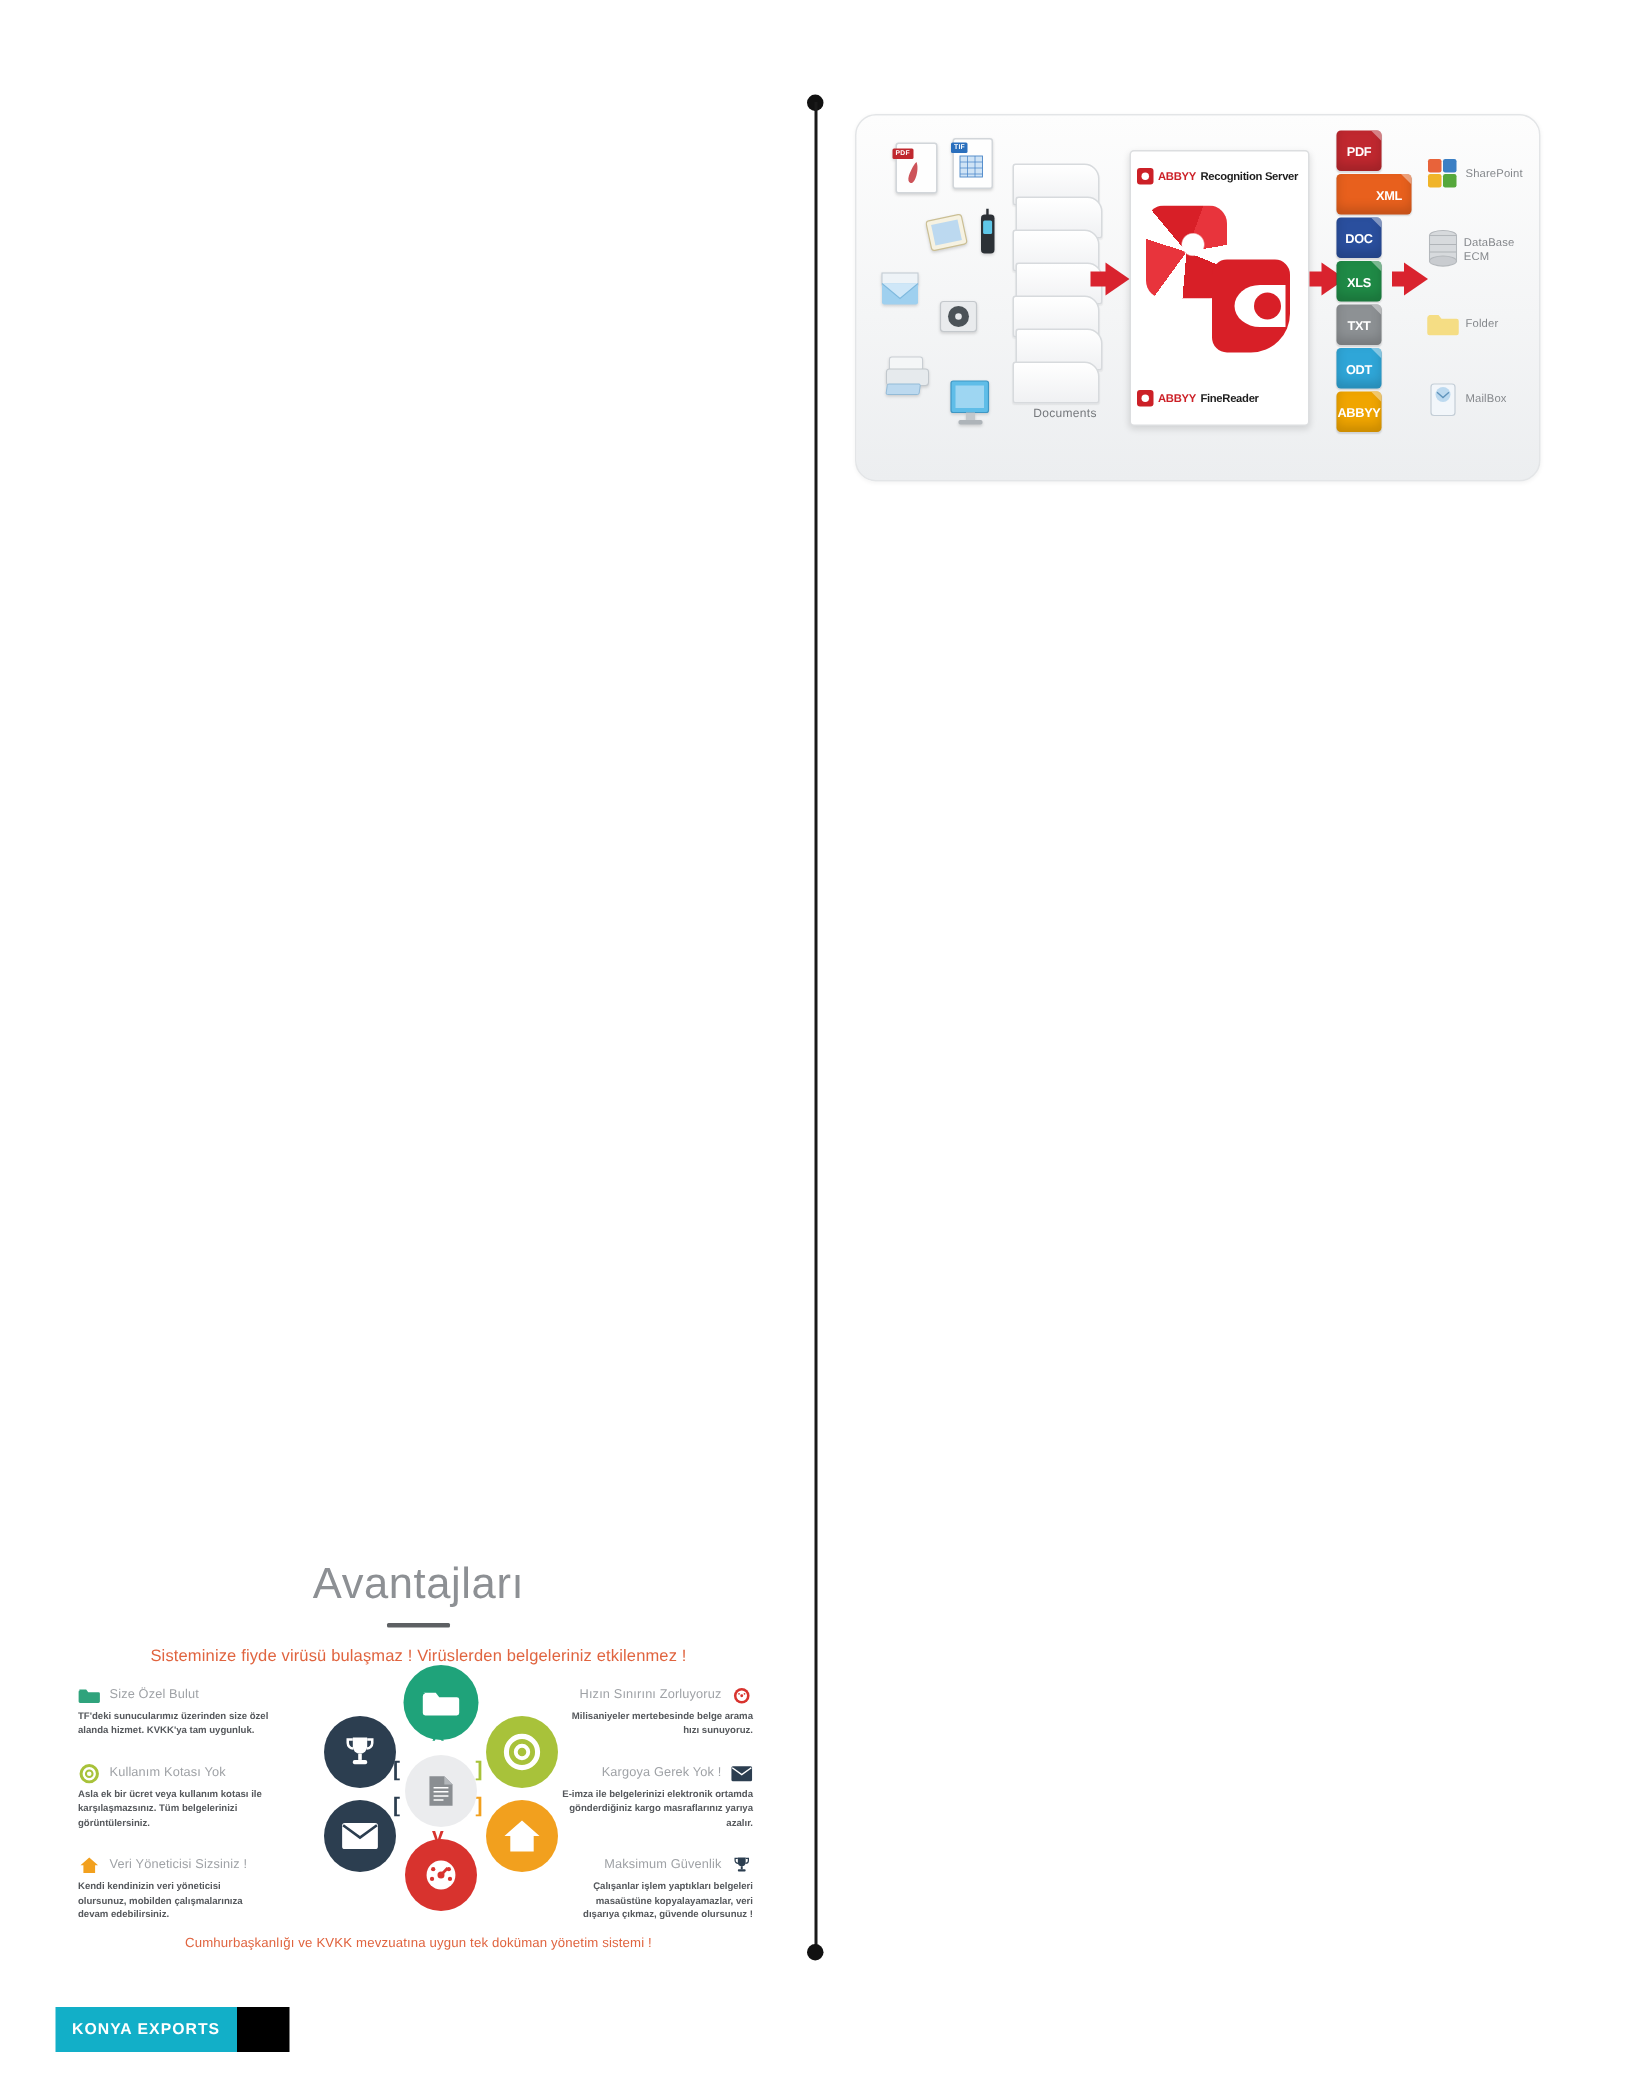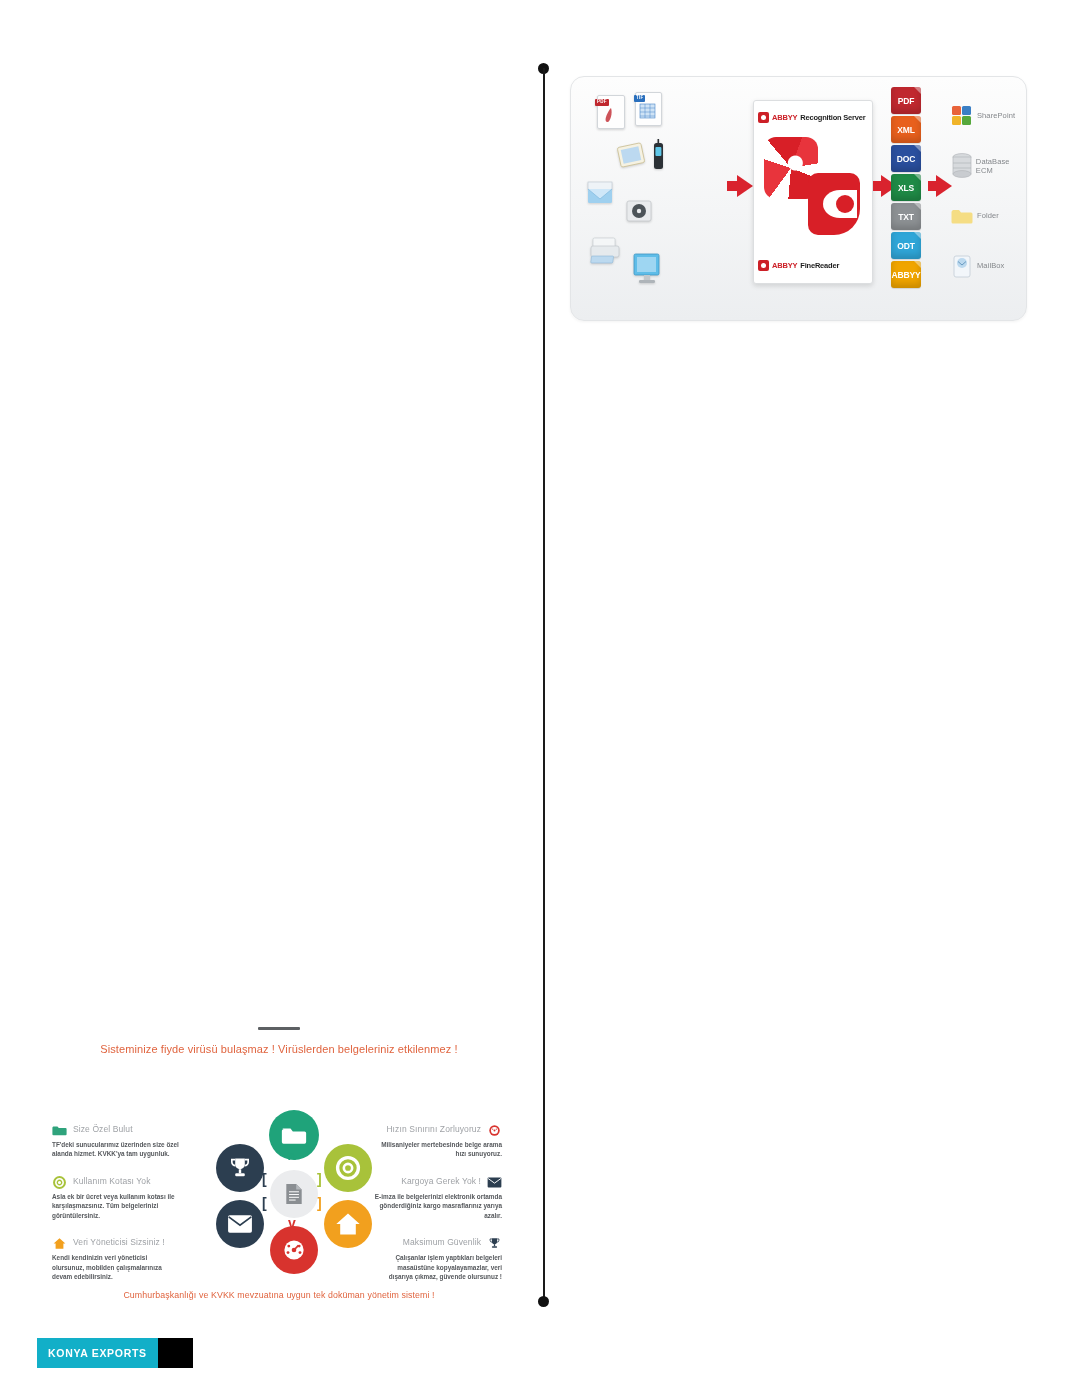--- a/index.html
+++ b/index.html
@@ -486,20 +486,30 @@
     <div class="src-ico" style="left:52px; top:165px;">
       <svg width="32" height="34">
         <rect x="3" y="2" width="25" height="21" rx="1.5" fill="#5fbde8" stroke="#3f97c4" stroke-width=".8"></rect>
         <rect x="6" y="5" width="19" height="15" fill="#9ed6f2"></rect>
         <rect x="13" y="23" width="6" height="6" fill="#c3c8cc"></rect>
         <rect x="8" y="28" width="16" height="3" rx="1.2" fill="#aeb4b9"></rect>
       </svg>
     </div>
   </div>
 
+  <div class="docstack">
+    <div class="sheet" style="top:0px;"></div>
+    <div class="sheet" style="top:22px; left:2px;"></div>
+    <div class="sheet" style="top:44px;"></div>
+    <div class="sheet" style="top:66px; left:2px;"></div>
+    <div class="sheet" style="top:88px;"></div>
+    <div class="sheet" style="top:110px; left:2px;"></div>
+    <div class="sheet" style="top:132px;"></div>
+    <div class="docstack-label">Documents</div>
+  </div>
 
   <div>
     <div class="arrow-stem" style="left:156px; top:104px; width:12px;"></div>
     <div class="arrow-red" style="left:166px; top:98px;"></div>
   </div>
 
   <div class="abbyy-card">
     <div class="abbyy-band top">
       <span class="abbyy-mark"></span>
       <span class="abbyy-word">ABBYY</span>
@@ -516,21 +526,21 @@
     </div>
   </div>
 
   <div>
     <div class="arrow-stem" style="left:302px; top:104px; width:10px;"></div>
     <div class="arrow-red" style="left:310px; top:98px;"></div>
   </div>
 
   <div class="dg-formats">
     <div class="fmt" style="background: rgb(192, 40, 47);">PDF</div>
-    <div class="fmt" style="background: rgb(232, 96, 29);">XML</div>
+    <div class="fmt" style="background: rgb(232, 96, 29); padding-left: 20px;">XML</div>
     <div class="fmt" style="background: rgb(42, 79, 158);">DOC</div>
     <div class="fmt" style="background: rgb(31, 138, 70);">XLS</div>
     <div class="fmt" style="background: rgb(141, 145, 148);">TXT</div>
     <div class="fmt" style="background: rgb(47, 166, 216);">ODT</div>
     <div class="fmt" style="background: rgb(240, 165, 0);">ABBYY</div>
   </div>
 
   <div>
     <div class="arrow-stem" style="left:357px; top:104px; width:10px;"></div>
     <div class="arrow-red" style="left:365px; top:98px;"></div>
@@ -567,20 +577,21 @@
         <rect x="3" y="3" width="16" height="21" rx="2" fill="#f2f6fa" stroke="#c3cdd6" stroke-width=".8"></rect>
         <circle cx="11" cy="10" r="5" fill="#bcd9ef"></circle>
         <path d="M7 8.5 L11 12 L15 8.5" stroke="#5f93bb" stroke-width=".9" fill="none"></path>
       </svg>
       <span class="dest-label">MailBox</span>
     </div>
   </div>
 </div>
 
 <div class="adv-card">
+  <h1 class="adv-title">Avantajları</h1>
   <div class="adv-rule"></div>
   <div class="adv-sub">Sisteminize fiyde virüsü bulaşmaz ! Virüslerden belgeleriniz etkilenmez !</div>
 
   <div class="adv-body">
 
     <div class="adv-col left">
       <div class="adv-item">
         <div class="adv-item-head">
           <svg class="mini-ico" viewBox="0 0 22 18">
             <path d="M1 3 h7 l2 2.5 h10 a1.4 1.4 0 0 1 1.4 1.4 v7.7 a1.4 1.4 0 0 1 -1.4 1.4 h-18

